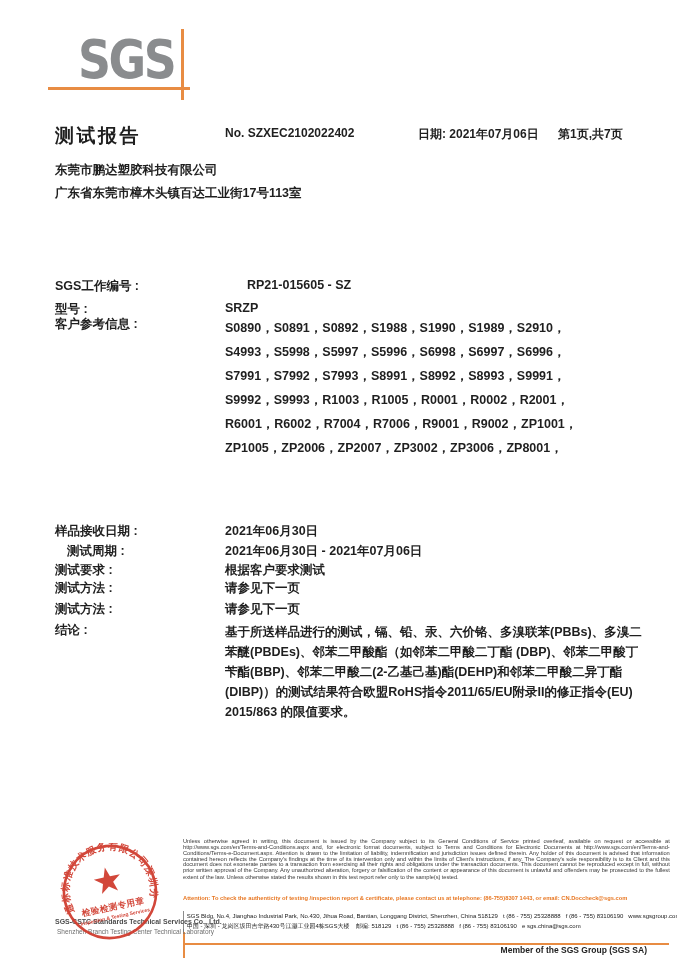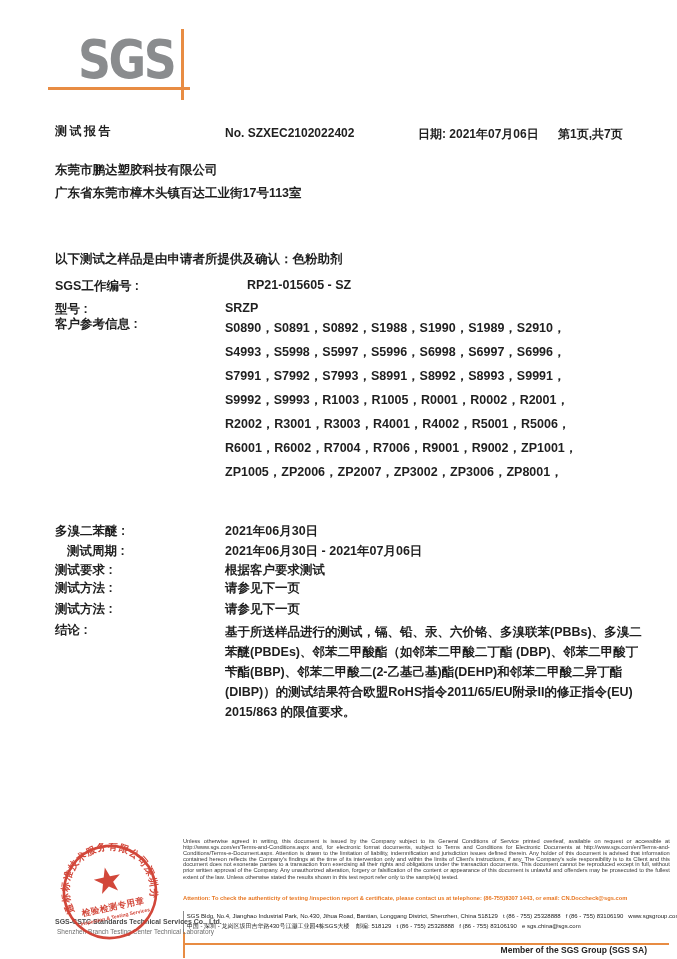--- a/index.html
+++ b/index.html
@@ -7,21 +7,21 @@
   .page { position:relative; width:677px; height:959px; background:#ffffff; color:#1f1f1f; overflow:hidden; }
 
   
   .logo-text { position:absolute; left:78px; top:33px; font-size:54px; line-height:54px;
                font-weight:bold; color:#8a8c8e; letter-spacing:-3px;
                transform:scaleX(0.85); transform-origin:left top;
                font-family:"DejaVu Sans","Liberation Sans",sans-serif; }
   .line-orange { background:#e88c43; position:absolute; }
 
   
-  .title { position:absolute; left:55px; top:123px; font-size:12px; font-weight:bold; letter-spacing:2.5px; }
+  .title { position:absolute; left:55px; top:123px; font-size:19px; font-weight:bold; letter-spacing:2.5px; }
   .report-no { position:absolute; left:225px; top:126px; font-size:12px; font-weight:bold; }
   .report-date { position:absolute; left:418px; top:126px; font-size:12px; font-weight:bold; }
   .report-page { position:absolute; left:558px; top:126px; font-size:12px; font-weight:bold; }
 
   
   .client-name { position:absolute; left:55px; top:162px; font-size:12.5px; font-weight:bold; }
   .client-address { position:absolute; left:55px; top:185px; font-size:12.5px; font-weight:bold; }
   .statement { position:absolute; left:55px; top:251px; font-size:12.5px; font-weight:bold; }
 
   
@@ -61,40 +61,38 @@
   </div>
 
   <div class="title">测试报告</div>
   <div class="report-no">No. SZXEC2102022402</div>
   <div class="report-date">日期: 2021年07月06日</div>
   <div class="report-page">第1页,共7页</div>
 
   <div class="client-name">东莞市鹏达塑胶科技有限公司</div>
   <div class="client-address">广东省东莞市樟木头镇百达工业街17号113室</div>
 
-  <div class="statement">以下测试之样品是由申请者所提供及确认：色粉助剂</div>
 
   <div class="row-label" style="top:278px;">SGS工作编号 :</div>
   <div class="row-value" style="top:278px;padding-left:22px;">RP21-015605 - SZ</div>
 
   <div class="row-label" style="top:301px;">型号 :</div>
   <div class="row-value" style="top:301px;">SRZP</div>
 
   <div class="row-label" style="top:316px;">客户参考信息 :</div>
   <div class="ref-lines">
     <div>S0890，S0891，S0892，S1988，S1990，S1989，S2910，</div>
     <div>S4993，S5998，S5997，S5996，S6998，S6997，S6996，</div>
     <div>S7991，S7992，S7993，S8991，S8992，S8993，S9991，</div>
     <div>S9992，S9993，R1003，R1005，R0001，R0002，R2001，</div>
-    <div>R2002，R3001，R3003，R4001，R4002，R5001，R5006，</div>
     <div>R6001，R6002，R7004，R7006，R9001，R9002，ZP1001，</div>
     <div>ZP1005，ZP2006，ZP2007，ZP3002，ZP3006，ZP8001，</div>
   </div>
 
-  <div class="row-label" style="top:523px;">多溴二苯醚 :</div>
+  <div class="row-label" style="top:523px;">样品接收日期 :</div>
   <div class="row-value" style="top:523px;">2021年06月30日</div>
 
   <div class="row-label" style="top:543px;margin-left:12px;">测试周期 :</div>
   <div class="row-value" style="top:543px;">2021年06月30日 - 2021年07月06日</div>
 
   <div class="row-label" style="top:562px;">测试要求 :</div>
   <div class="row-value" style="top:562px;">根据客户要求测试</div>
 
   <div class="row-label" style="top:580px;">测试方法 :</div>
   <div class="row-value" style="top:580px;">请参见下一页</div>

